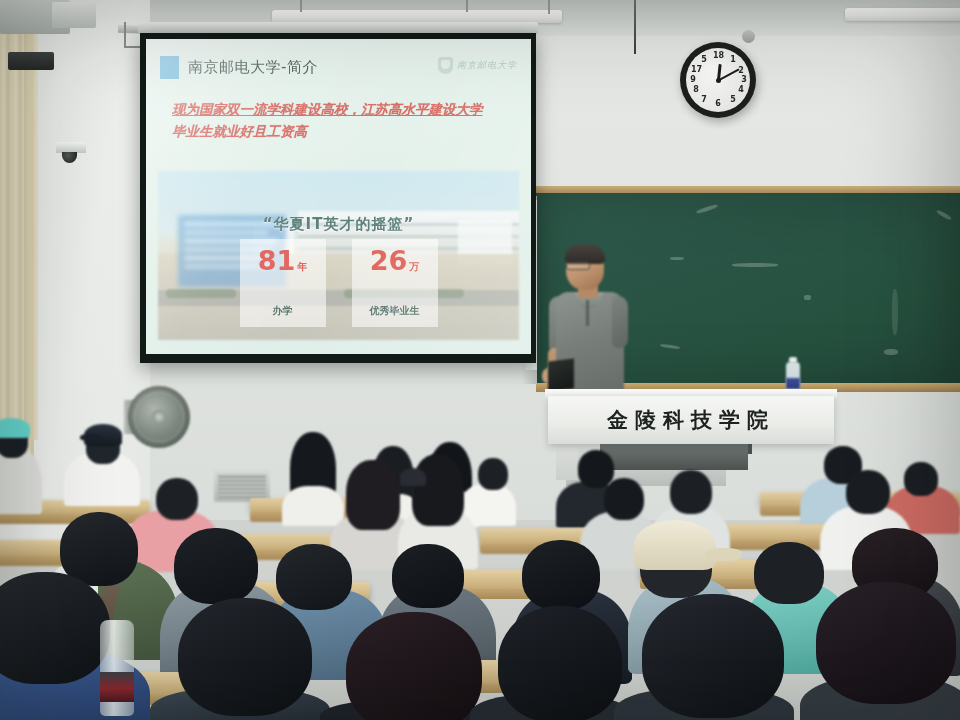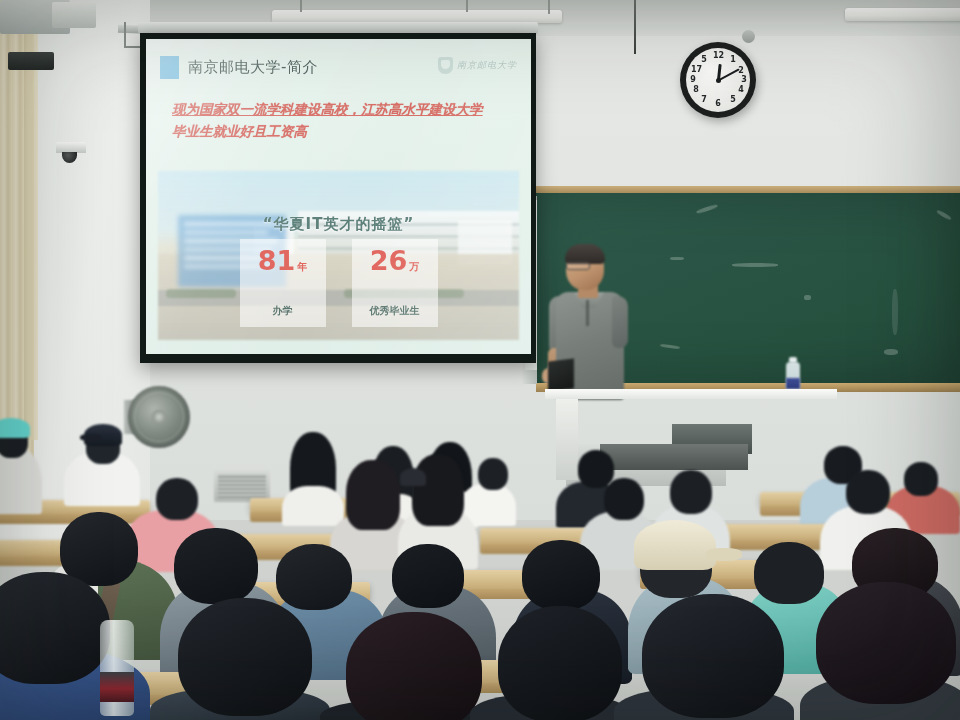--- a/index.html
+++ b/index.html
@@ -456,21 +456,21 @@
   <div class="tube-rod" style="left:466px;top:0;height:12px;"></div>
   <div class="tube-rod" style="left:548px;top:0;height:14px;"></div>
   <div class="cable" style="left:634px;top:0;height:54px;"></div>
   <div class="cable" style="left:222px;top:46px;height:120px;"></div>
   <div class="cctv-body"></div>
   <div class="cctv-dome"></div>
 
   <div class="clock-knob"></div>
   <div class="clock-ring">
     <div class="clock-face">
-      <div class="cnum" style="left:27px; top:3px;">12</div>
+      <div class="cnum" style="left:27px; top:3px;">18</div>
       <div class="cnum" style="left:42px; top:7px;">1</div>
       <div class="cnum" style="left:50px; top:18px;">2</div>
       <div class="cnum" style="left:53px; top:27px;">3</div>
       <div class="cnum" style="left:50px; top:37px;">4</div>
       <div class="cnum" style="left:42px; top:47px;">5</div>
       <div class="cnum" style="left:27px; top:51px;">6</div>
       <div class="cnum" style="left:13px; top:47px;">7</div>
       <div class="cnum" style="left:5px;  top:37px;">8</div>
       <div class="cnum" style="left:2px;  top:27px;">9</div>
       <div class="cnum" style="left:5px;  top:17px;">17</div>
@@ -575,20 +575,23 @@
   </div>
 
   <div class="laptop blurlayer"></div>
   <div class="bottle-cap blurlayer"></div>
   <div class="bottle blurlayer"></div>
   <div class="bottle-label blurlayer"></div>
   <div class="podium-base"></div>
   <div class="podium-inner"></div>
   <div class="podium-side"></div>
   <div class="podium-top"></div>
+  <div class="podium-body">
+    <div class="podium-text">金陵科技学院</div>
+  </div>
 
   <div class="fan-bracket blurlayer"></div>
   <div class="fan-cage blurlayer"></div>
   <div class="fan-hub blurlayer"></div>
   <div class="ac-unit blurlayer">
     <div class="ac-vents"></div>
   </div>
 
   <div class="desk blurlayer" style="left:-10px; top:500px; width:160px; height:15px;">
       <div class="desk-front"></div>

